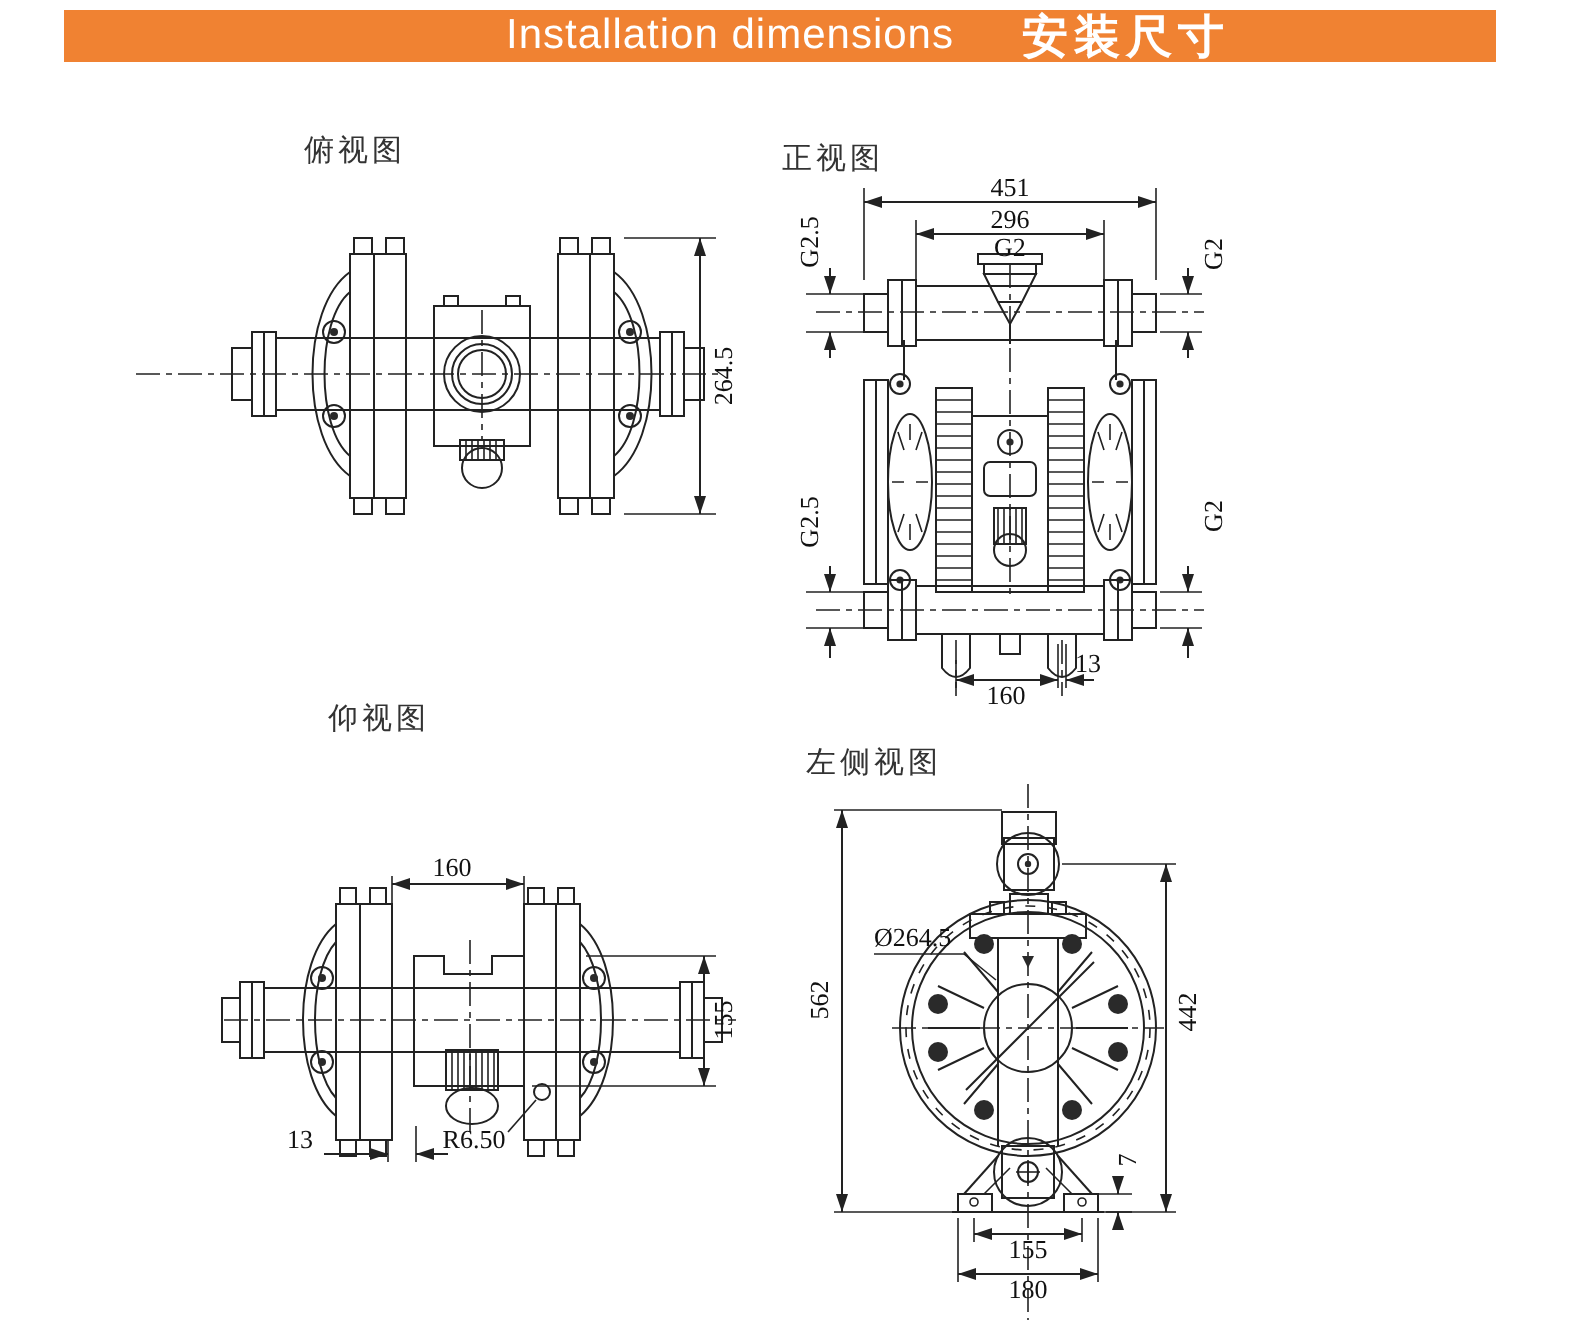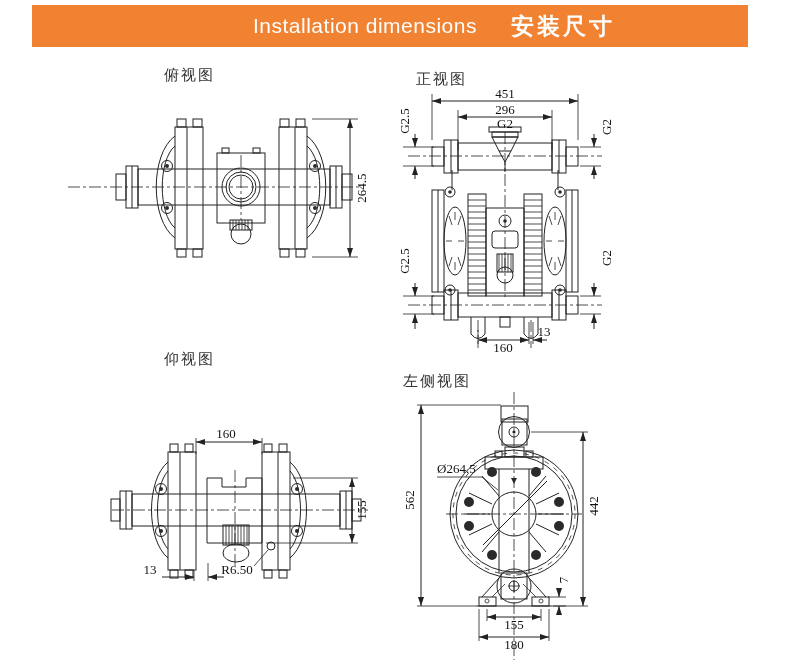--- a/index.html
+++ b/index.html
@@ -1,25 +1,25 @@
 <!DOCTYPE html>
 <html><head>
 <meta charset="utf-8">
 <style>
   html,body{margin:0;padding:0;background:#fff;}
   .page{position:relative;width:790px;height:663px;background:#fff;overflow:hidden;
         font-family:"Liberation Sans",sans-serif;}
-  .banner{position:absolute;left:32px;top:5px;width:716px;height:42px;background:#F08232;
+  .banner{position:absolute;left:32px;top:5px;width:716px;height:26px;background:#F08232;
           display:flex;align-items:center;justify-content:center;}
   .banner-inner{display:flex;align-items:center;gap:34px;transform:translateX(44px);}
   .banner-en{color:#fff;font-size:21px;letter-spacing:0.5px;}
   .banner-zh{color:#fff;font-size:23px;font-weight:bold;letter-spacing:3px;}
   .view-label{position:absolute;font-size:15px;color:#333;letter-spacing:2px;}
-  .lbl-top{left:164px;top:66px;}
-  .lbl-front{left:416px;top:70px;}
+  .lbl-top{left:152px;top:66px;}
+  .lbl-front{left:391px;top:70px;}
   .lbl-bottom{left:164px;top:350px;}
   .lbl-side{left:403px;top:372px;font-family:Liberation Serif, serif;}
   svg{position:absolute;}
   svg line,svg path,svg rect,svg circle,svg ellipse,svg polygon{stroke:#222;fill:none;stroke-width:1;}
   svg .cl{stroke-dasharray:12 3 3 3;stroke-width:0.8;}
   svg .thin{stroke-width:0.8;}
   svg .fill{fill:#2a2a2a;stroke:none;}
   svg .seg{stroke-dasharray:5 6;}
   svg text{fill:#111;stroke:none;font-family:"Liberation Serif",serif;font-size:13px;}
   #svg-top{left:60px;top:90px;}

